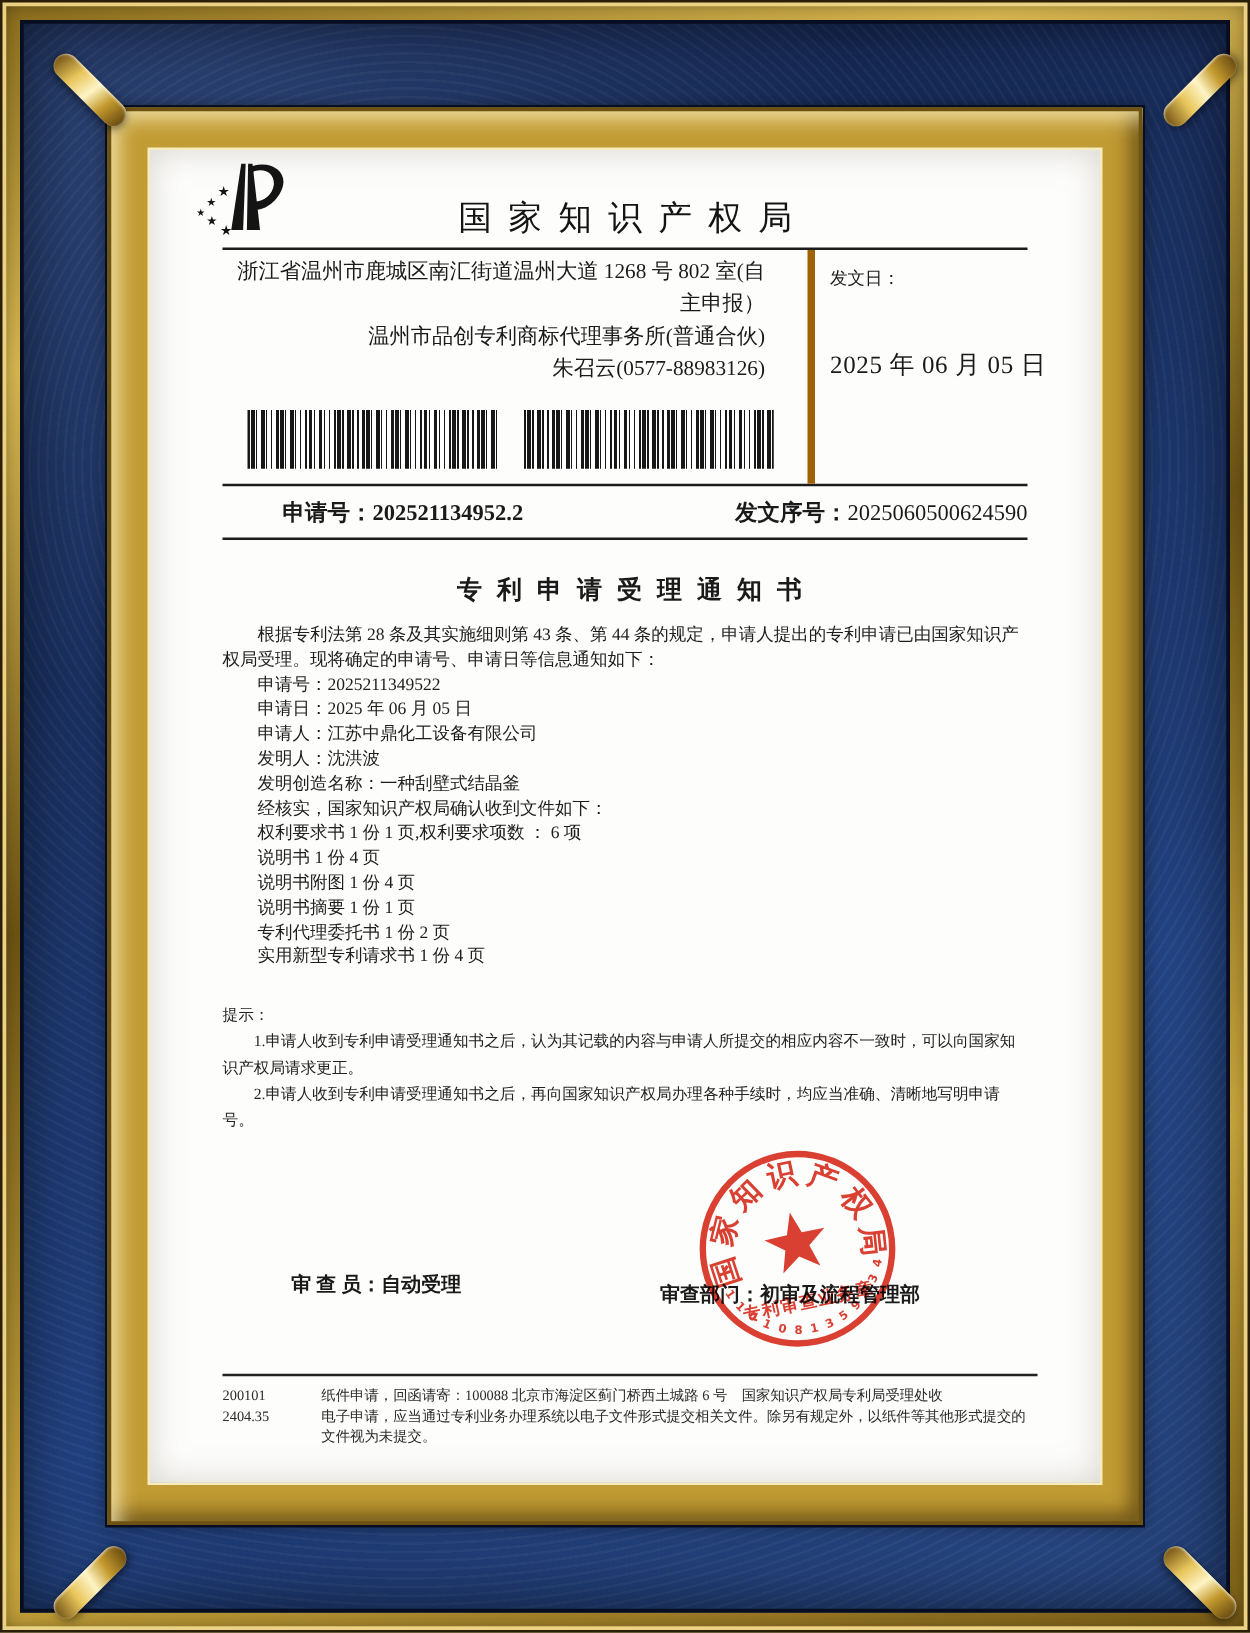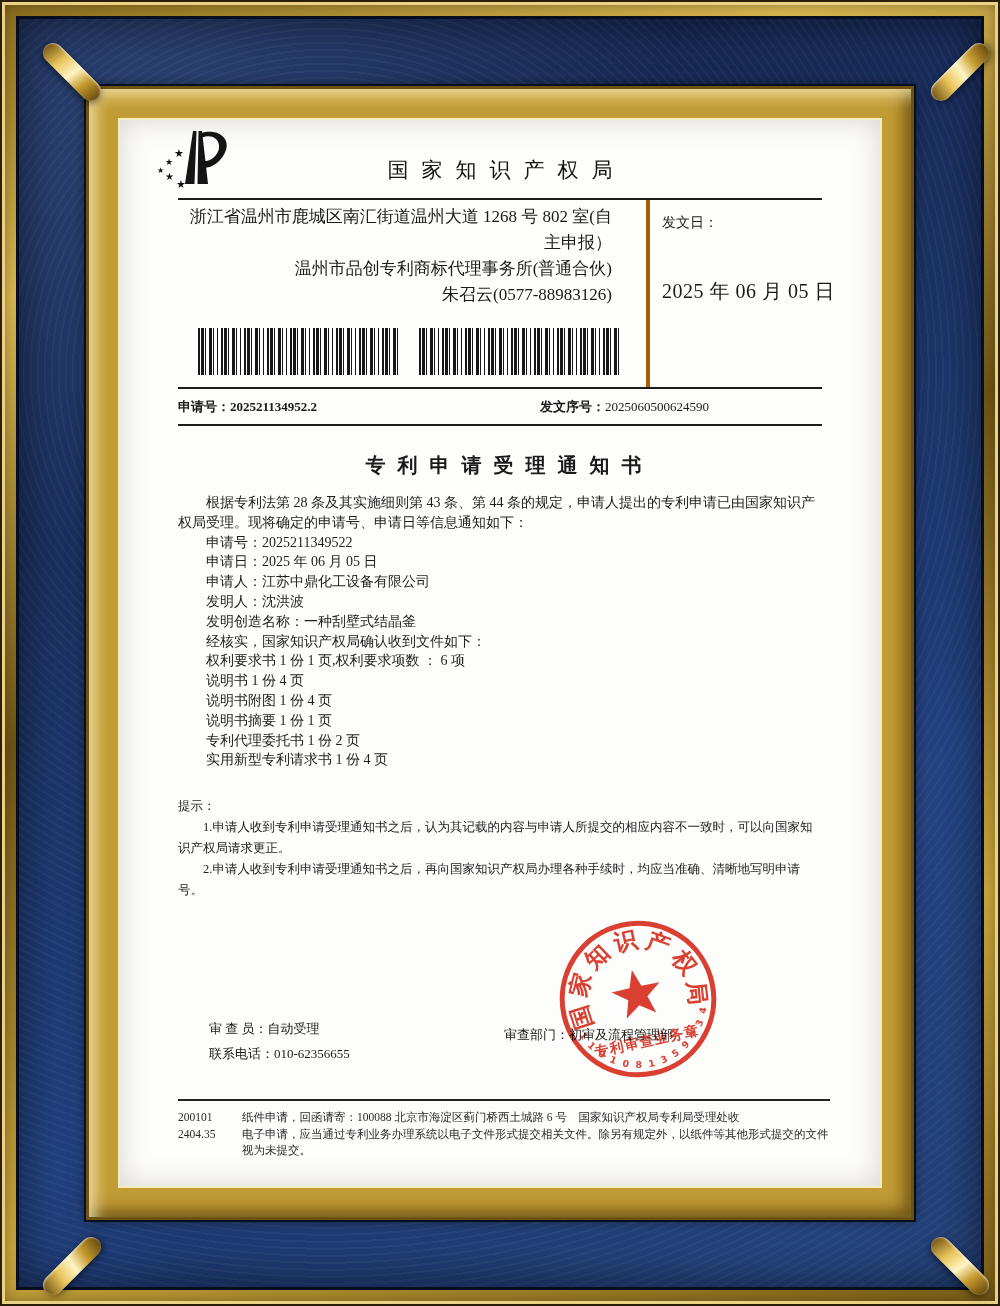--- a/index.html
+++ b/index.html
@@ -29,71 +29,71 @@
   .jewel-bl{left:56px;top:1250px;transform:translate(-50%,-50%) rotate(-45deg);}
 
   
   .paper{position:relative;width:100%;height:100%;box-sizing:border-box;background:#fdfdfc;
     box-shadow:0 0 0 2px #f6ecbe, inset 0 0 28px rgba(112,102,82,.26);overflow:hidden;}
 
   
   .doc-header{position:relative;height:74px;}
   .logo{position:absolute;left:32px;top:8px;}
   .logo-star{font-family:"DejaVu Sans",sans-serif;fill:#141414;}
-  .agency-title{text-align:center;padding:36px 0 0 13px;font-size:21px;letter-spacing:13px;color:#141414;white-space:nowrap;}
+  .agency-title{text-align:center;padding:36px 0 0 13px;font-size:27px;letter-spacing:13px;color:#141414;white-space:nowrap;}
   .rule-1{margin:4px 58px 0;border-top:2.5px solid #1c1c1c;}
 
   
   .mail-row{display:flex;margin:0 58px;align-items:stretch;}
   .mail-left{flex:1;min-width:0;}
   .postal{font-size:23px;font-weight:700;margin:20px 0 0 44px;letter-spacing:1px;}
   .addr{text-align:right;font-size:17px;line-height:26px;margin-top:4px;padding-right:34px;}
   .barcodes{display:flex;gap:21px;margin:20px 0 12px 20px;}
   .barcode{width:200px;height:47px;
     background:repeating-linear-gradient(90deg,#171717 0 2px,#fff 2px 3px,#171717 3px 6px,#fff 6px 7px,
       #171717 7px 8px,#fff 8px 11px,#171717 11px 14px,#fff 14px 15px,#171717 15px 16px,#fff 16px 19px,
       #171717 19px 20px,#fff 20px 23px);}
-  .mail-right{width:176px;border-left:4px solid #a16207;padding:14px 0 0 12px;box-sizing:border-box;}
+  .mail-right{width:176px;border-left:6px solid #a16207;padding:14px 0 0 12px;box-sizing:border-box;}
   .issue-label{font-size:14px;}
   .issue-date{font-size:20px;margin-top:46px;white-space:nowrap;letter-spacing:.5px;}
 
   
   .rule-2{margin:0 58px;border-top:2px solid #1c1c1c;}
-  .ref-row{margin:0 58px;display:flex;padding:9px 0 8px;font-size:13px;align-items:baseline;}
+  .ref-row{margin:0 58px;display:flex;padding:9px 0 8px;font-size:18px;align-items:baseline;justify-content:flex-end;}
   .ref-left{width:362px;}
   .ref-label{font-weight:700;}
   .rule-3{margin:0 58px;border-top:2px solid #1c1c1c;}
 
   
   .notice-title{text-align:center;margin-top:26px;font-size:20px;font-weight:700;letter-spacing:12px;padding-left:19px;white-space:nowrap;}
   .notice-body{margin:14px 58px 0;font-size:14px;line-height:19.8px;color:#1d1d1d;}
   .notice-body .intro{text-indent:2em;margin:0;}
   .bline{padding-left:2em;}
 
   .tips{margin:26px 58px 0;font-size:12.5px;line-height:21px;color:#222;}
   .tips p{margin:0;text-indent:2em;}
   .tips .tips-label{text-indent:0;}
 
   
-  .sig-row{position:absolute;left:42px;right:58px;top:896px;font-size:13px;}
+  .sig-row{position:absolute;left:66px;right:58px;top:896px;font-size:16px;font-weight:bold;}
   .sig-left{margin-left:47px;line-height:25px;}
   .sig-dept{position:absolute;left:342px;top:10px;white-space:nowrap;}
 
   
   .seal{position:absolute;left:436px;top:797px;width:164px;height:164px;
     transform:rotate(-12deg);mix-blend-mode:multiply;opacity:.94;z-index:6;}
   .seal text{fill:#d93425;font-weight:700;}
   .seal-arc-char{font-size:30px;}
   .seal-num-char{font-size:12px;font-family:"DejaVu Sans",sans-serif;}
   .seal-center{font-size:18px;letter-spacing:1.5px;}
 
   
   .doc-footer{position:absolute;left:58px;right:50px;top:979px;}
   .footer-rule{border-top:2.5px solid #222;margin-bottom:8px;}
-  .footer-row{display:flex;gap:14px;font-size:11.5px;line-height:16.5px;color:#2a2a2a;}
+  .footer-row{display:flex;gap:29px;font-size:11.5px;line-height:16.5px;color:#2a2a2a;}
   .codes{width:50px;flex:none;}
   .ftext{flex:1;}
 </style>
 </head>
 <body>
 
 <div class="scene">
   <div class="frame-outer">
     <div class="frame-leather">
       <div class="frame-goldinner">
@@ -162,21 +162,20 @@
 
           <div class="tips">
             <p class="tips-label">提示：</p>
             <p>1.申请人收到专利申请受理通知书之后，认为其记载的内容与申请人所提交的相应内容不一致时，可以向国家知识产权局请求更正。</p>
             <p>2.申请人收到专利申请受理通知书之后，再向国家知识产权局办理各种手续时，均应当准确、清晰地写明申请号。</p>
           </div>
 
           <div class="sig-row">
             <div class="sig-left">
               <div><span>审 查 员：</span><span>自动受理</span></div>
-              <div><span>联系电话：</span><span>010-62356655</span></div>
             </div>
             <div class="sig-dept"><span>审查部门：</span><span>初审及流程管理部</span></div>
           </div>
 
           <svg id="seal-svg" class="seal" viewBox="0 0 210 210">
             <circle cx="105" cy="105" r="97" fill="none" stroke="#d93425" stroke-width="6.5"></circle>
             <path fill="#d93425" d="M105,67 L112.76,89.32 L136.38,89.8 L117.55,104.08 L124.4,126.7 L105,113.2 L85.6,126.7 L92.45,104.08 L73.62,89.8 L97.24,89.32 Z"></path>
             <text class="seal-center" x="105" y="166" text-anchor="middle">专利审查业务章</text>
           <text x="29.416335952011224" y="112.94416320834165" text-anchor="middle" dominant-baseline="central" transform="rotate(-96 29.416335952011224 112.94416320834165)" class="seal-arc-char">国</text>
               <text x="36.691652481263304" y="71.68379284403011" text-anchor="middle" dominant-baseline="central" transform="rotate(-64 36.691652481263304 71.68379284403011)" class="seal-arc-char">家</text>

